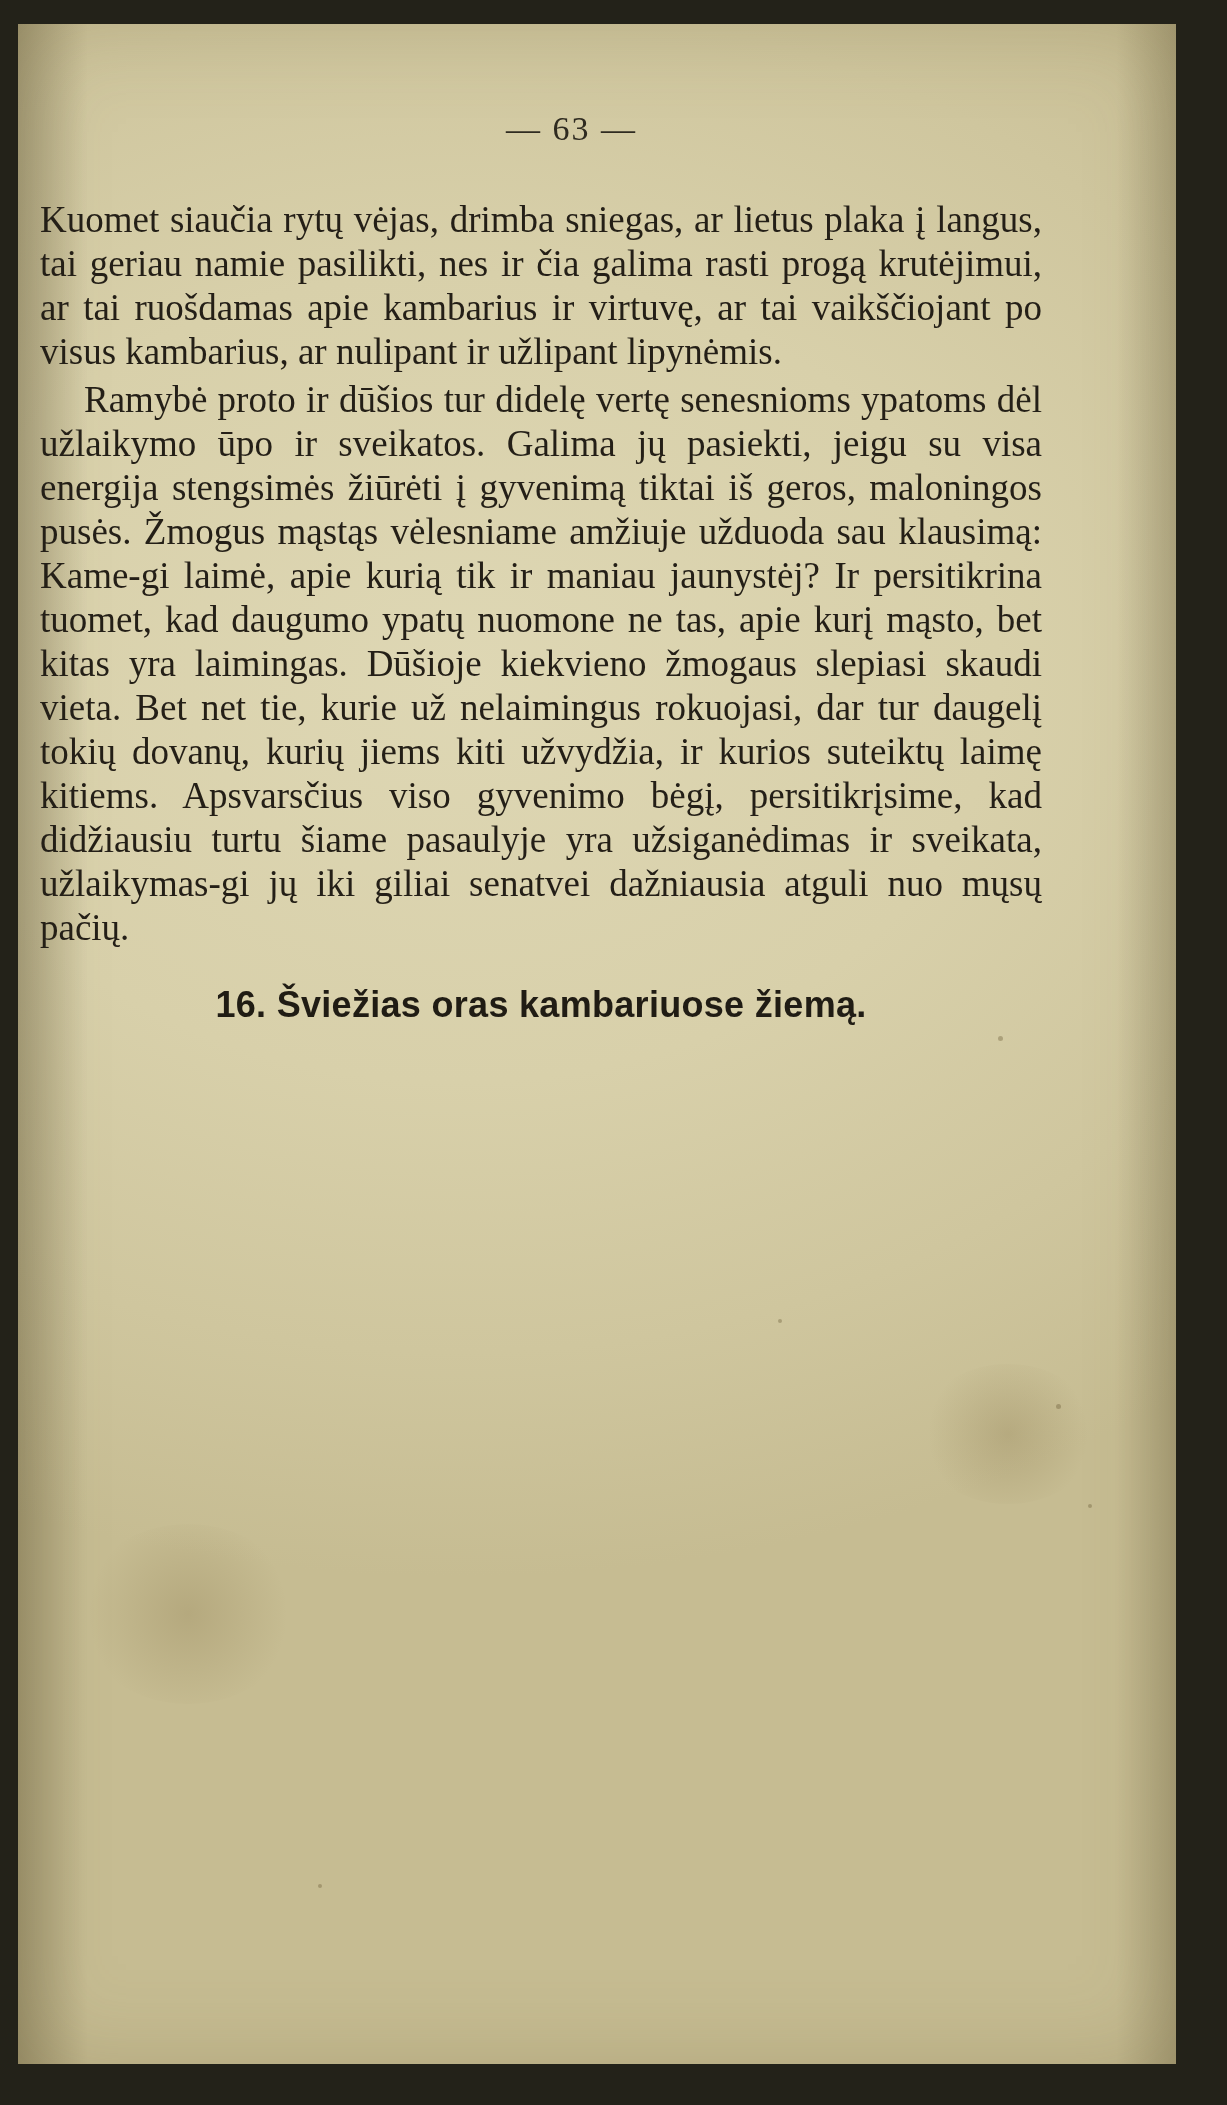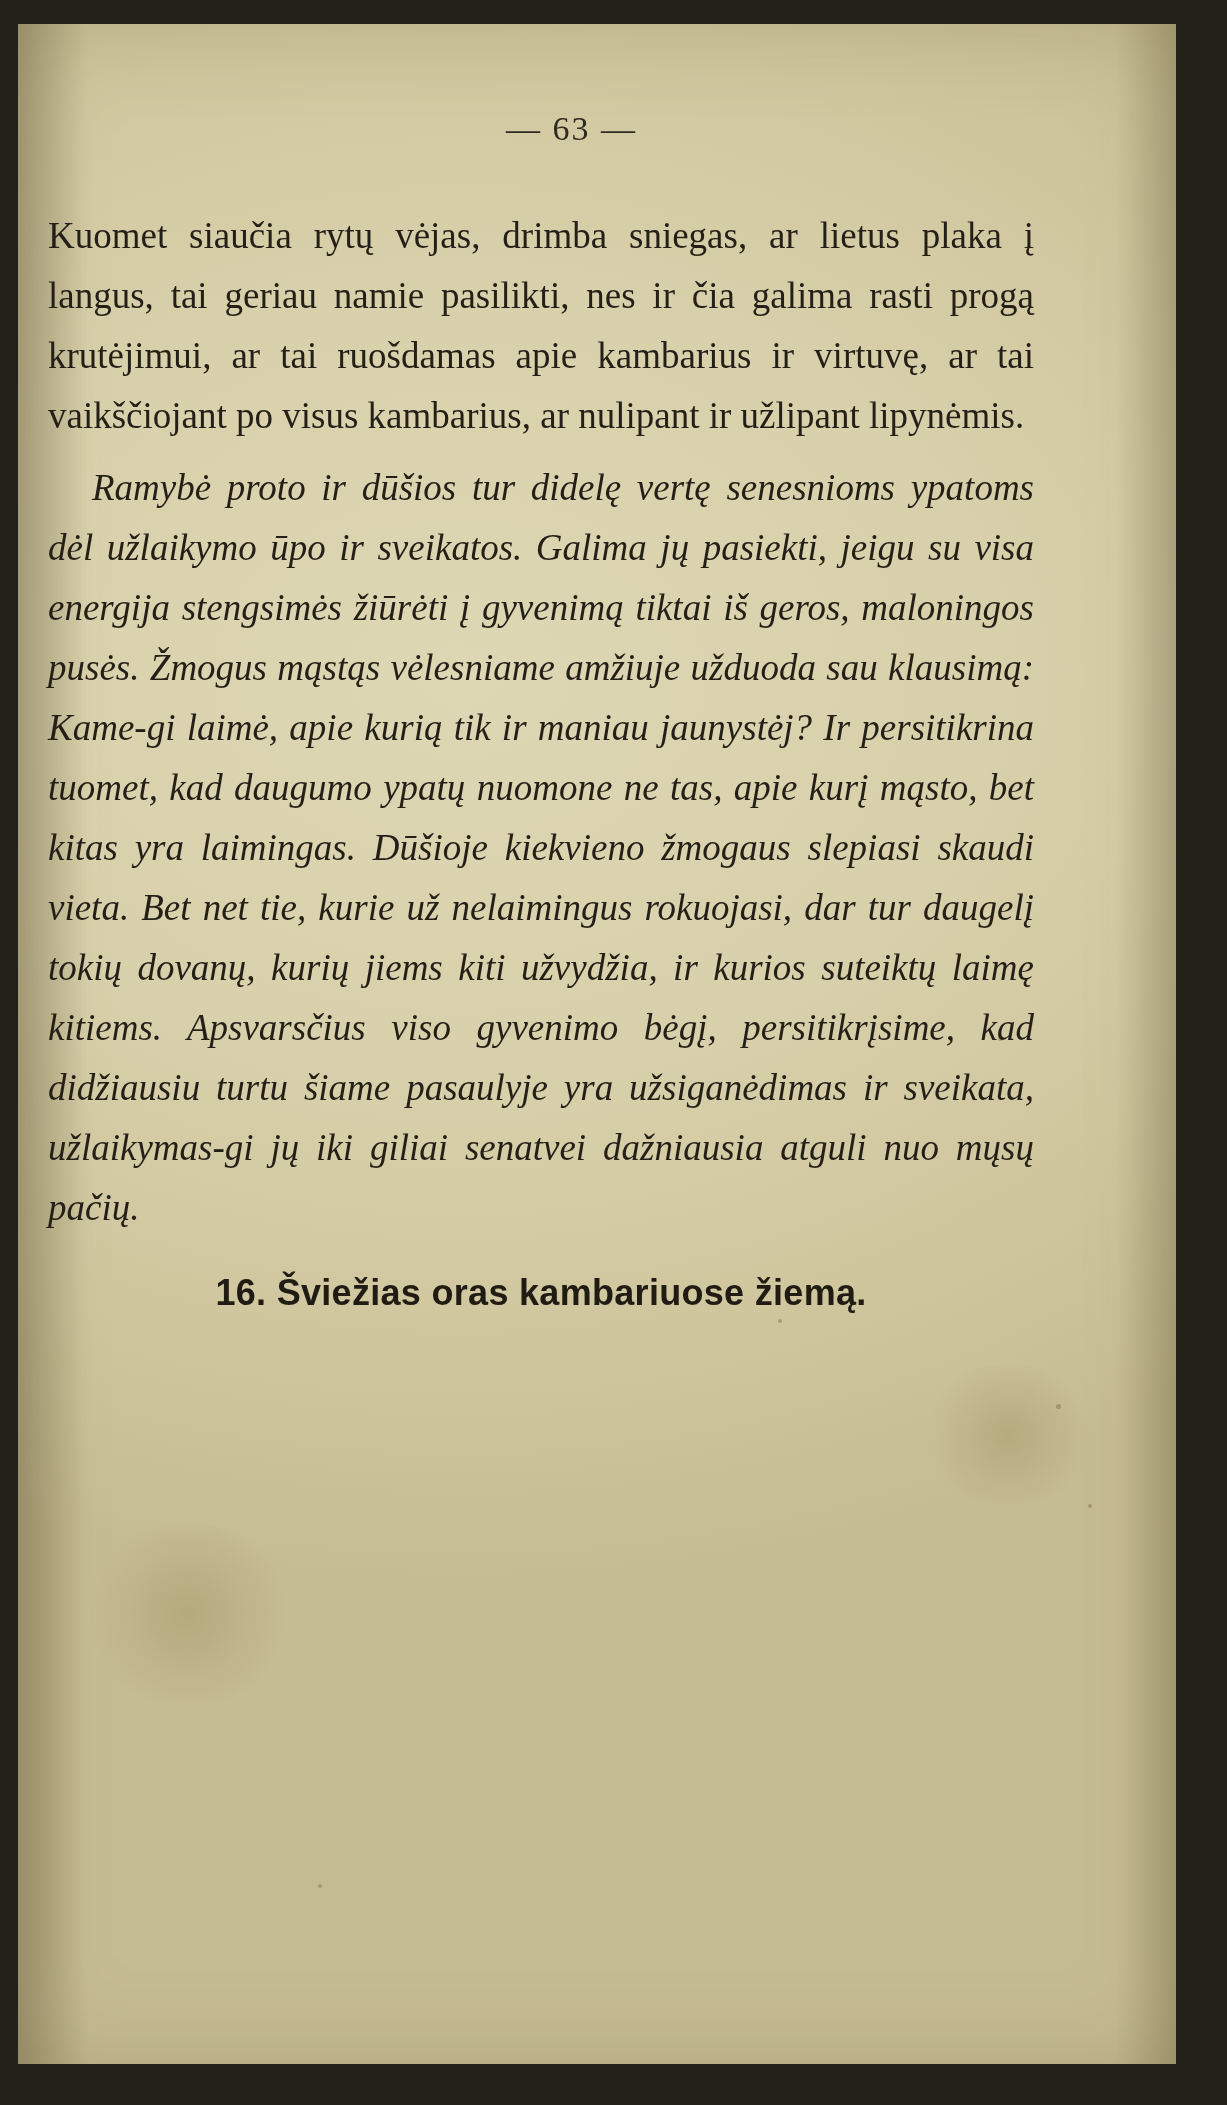--- a/index.html
+++ b/index.html
@@ -70,32 +70,31 @@
   }
 
   .textblock {
     position: absolute;
     left: 18px;
     top: 170px;
     width: 1010px;
   }
 
   p.body {
-    margin: 12px;
+    margin: 4px;
     font-size: 37px;
-    line-height: 60px;
+    line-height: 44px;
     color: #241f17;
     text-align: justify;
     text-justify: inter-word;
     font-family: "Liberation Serif", serif;
     -webkit-font-smoothing: none;
   }
   p.body.indent {
     text-indent: 44px;
-    font-style: italic;
   }
   p.body + p.body {
     margin-top: 0;
   }
 
   h2.section {
     margin: 28px 0 10px 0;
     font-size: 36px;
     line-height: 54px;
     text-align: center;

